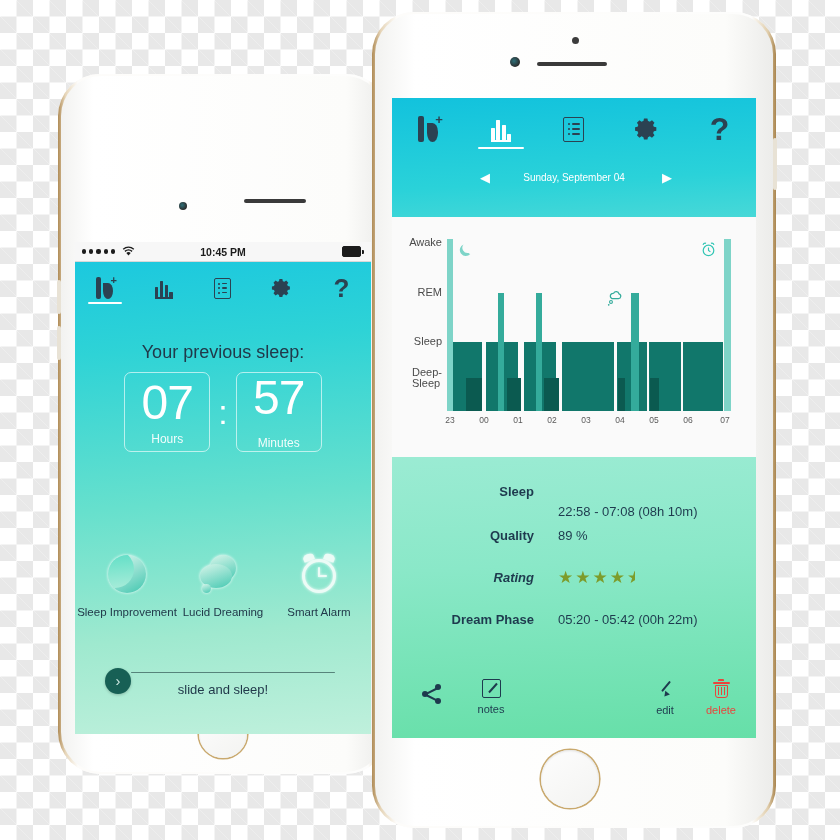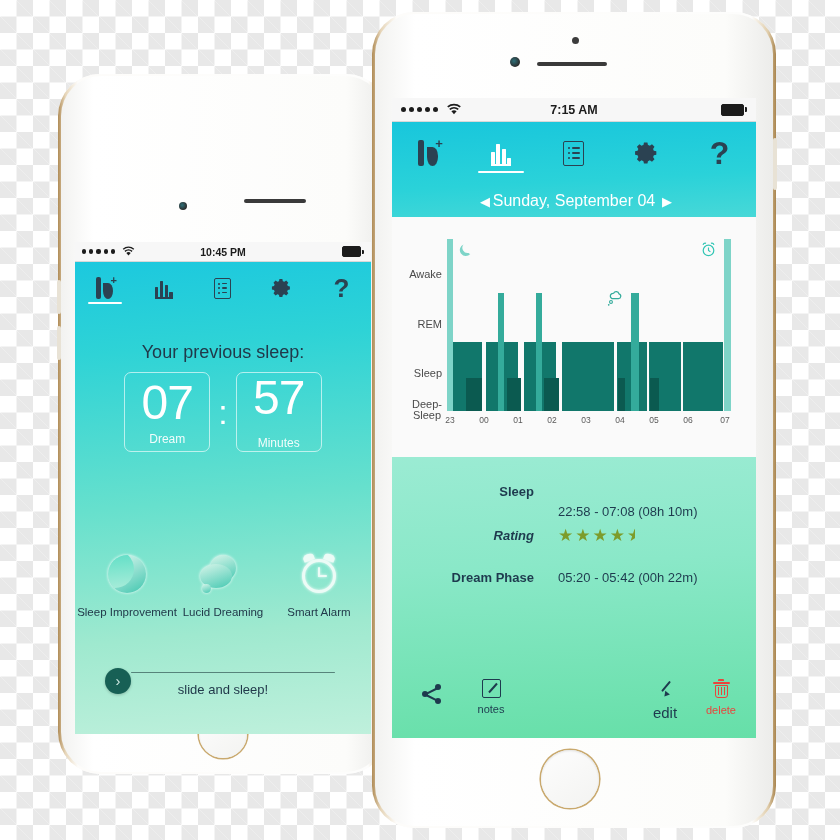--- a/index.html
+++ b/index.html
@@ -96,21 +96,21 @@
     justify-content:center;color:#cfe9e2;position:relative;z-index:2;cursor:pointer;
     box-shadow:0 1px 3px rgba(0,0,0,.22);}
   .s-text{position:absolute;width:100%;text-align:center;color:#21394a;}
 
   
   .r-screen-bg{position:absolute;inset:0;
     background:linear-gradient(177deg,#12c2dd 0%,#2ad2d9 14%,#7fe4d4 34%,#9fecd6 50%,#8ae8c8 72%,#66dfa8 100%);}
   .r-datebar{display:flex;align-items:center;justify-content:center;position:relative;color:#fff;}
   .r-arrow{cursor:pointer;color:#fff;}
   .chartcard{position:absolute;background:#fafafa;}
-  .yaxis{position:absolute;color:#4a4a4a;text-align:center;margin-top:32px;}
+  .yaxis{position:absolute;color:#4a4a4a;text-align:left;}
   .ylab{position:absolute;right:0;transform:translateY(-50%);white-space:pre-line;line-height:1.02;}
   .plot{position:absolute;}
   .bar{position:absolute;bottom:0;}
   .xaxis{position:absolute;}
   .xlab{position:absolute;transform:translateX(-50%);color:#5a5a5a;}
   .moon-mark,.alarm-mark,.dream-mark{position:absolute;}
 
   .stats{position:absolute;}
   .srow{display:flex;align-items:center;}
   .skey{text-align:right;color:#1e3a4e;font-weight:bold;}
@@ -216,21 +216,21 @@
       <div class="tab" style="width:20%;height:100%;">
         <span style="color:#2b4252;font-size:26px;font-weight:bold;line-height:1;">?</span>
       </div>
     </div>
 
     <div class="l-title" style="position:absolute;left:0;right:0;top:100px;font-size:18px;">Your previous sleep:</div>
 
     <div class="l-counters" style="position:absolute;left:0;right:0;top:130px;gap:8px;">
       <div class="l-box" style="width:84px;height:78px;">
         <span class="l-num" style="font-size:48px;">07</span>
-        <span class="l-unit" style="font-size:12px;margin-top:5px;">Dream</span>
+        <span class="l-unit" style="font-size:12px;margin-top:5px;">Hours</span>
       </div>
       <span class="l-colon" style="font-size:34px;">:</span>
       <div class="l-box" style="width:84px;height:78px;">
         <span class="l-num" style="font-size:48px;">57</span>
         <span class="l-unit" style="font-size:12px;margin-top:14px;">Minutes</span>
       </div>
     </div>
 
     <div class="features" style="position:absolute;left:4px;right:4px;top:290px;height:86px;">
       <div class="feat" style="width:33%;">
@@ -272,39 +272,20 @@
   <div class="body"></div>
   <div class="sidebtn" style="right:-1px;top:126px;width:4px;height:52px;"></div>
   <div class="cam lens" style="left:138px;top:45px;width:10px;height:10px;"></div>
   <div class="cam" style="left:200px;top:25px;width:7px;height:7px;"></div>
   <div class="speaker" style="left:165px;top:50px;width:70px;height:4px;"></div>
   <div class="home" style="left:169px;bottom:20px;width:58px;height:58px;"></div>
 
   <div class="screen" style="left:20px;top:86px;width:364px;height:640px;">
     <div class="r-screen-bg"></div>
 
-    <div class="statusbar" style="position:relative;height:23px;padding:0 9px;font-size:12.5px;z-index:3;">
-      <div class="sb-left">
-        <span class="sb-dot" style="width:5px;height:5px;"></span>
-        <span class="sb-dot" style="width:5px;height:5px;"></span>
-        <span class="sb-dot" style="width:5px;height:5px;"></span>
-        <span class="sb-dot" style="width:5px;height:5px;"></span>
-        <span class="sb-dot" style="width:5px;height:5px;"></span>
-        <svg width="16" height="13" viewBox="0 0 13 11" style="margin-left:5px;">
-          <path d="M6.5 9.6 L4.3 6.9 a3.6 3.6 0 0 1 4.4 0 Z" fill="#1c1c1c"></path>
-          <path d="M2.9 5.4 a5.6 5.6 0 0 1 7.2 0" stroke="#1c1c1c" stroke-width="1.4" fill="none"></path>
-          <path d="M1.2 3.2 a8.4 8.4 0 0 1 10.6 0" stroke="#1c1c1c" stroke-width="1.4" fill="none"></path>
-        </svg>
-      </div>
-      <div class="sb-time">7:15 AM</div>
-      <div class="sb-batt" style="right:9px;">
-        <span class="shell" style="width:21px;height:10px;"></span>
-        <span class="nub" style="height:5px;"></span>
-      </div>
-    </div>
 
     <div class="tabbar" style="position:relative;height:62px;z-index:3;">
       <div class="tab" style="width:20%;height:100%;">
         <span class="logo" style="width:20px;height:26px;">
           <span class="stem"></span>
             <span class="leaf"></span>
           <span class="plus" style="font-size:13px;">+</span>
         </span>
       </div>
       <div class="tab" style="width:20%;height:100%;color:#ffffff;">
@@ -339,21 +320,21 @@
           <path d="M20.6 13.6v-3.2l-2.3-.5a6.8 6.8 0 0 0-.7-1.7l1.3-2-2.3-2.3-2 1.3a6.8 6.8 0 0 0-1.7-.7l-.5-2.3h-3.2l-.5 2.3a6.8 6.8 0 0 0-1.7.7l-2-1.3-2.3 2.3 1.3 2a6.8 6.8 0 0 0-.7 1.7l-2.3.5v3.2l2.3.5c.17.6.4 1.17.7 1.7l-1.3 2 2.3 2.3 2-1.3c.53.3 1.1.53 1.7.7l.5 2.3h3.2l.5-2.3c.6-.17 1.17-.4 1.7-.7l2 1.3 2.3-2.3-1.3-2c.3-.53.53-1.1.7-1.7z"></path>
         </svg>
       </div>
       <div class="tab" style="width:20%;height:100%;">
         <span style="color:#2b4252;font-size:32px;font-weight:bold;line-height:1;">?</span>
       </div>
     </div>
 
     <div class="r-datebar" style="position:relative;height:34px;z-index:3;">
       <span class="r-arrow" style="position:absolute;left:88px;font-size:13px;">◀</span>
-      <span style="font-size:16px;">Sunday, September 04</span>
+      <span style="font-size:10px;">Sunday, September 04</span>
       <span class="r-arrow" style="position:absolute;right:84px;font-size:13px;">▶</span>
     </div>
 
     <div class="chartcard" style="left:0;top:119px;width:364px;height:240px;z-index:3;">
 
       <div class="yaxis" style="left:4px;top:0;width:46px;height:200px;font-size:11px;">
         <span class="ylab" style="top:26px;">Awake</span>
         <span class="ylab" style="top:76px;">REM</span>
         <span class="ylab" style="top:125px;">Sleep</span>
         <span class="ylab" style="top:161px;">Deep-
@@ -407,20 +388,24 @@
         <span class="xlab" style="left:278px;">07</span>
       </div>
     </div>
 
     <div class="stats" style="left:0;top:370px;width:364px;height:190px;z-index:3;">
       <div class="srow" style="height:46px;">
         <span class="skey" style="width:142px;font-size:13px;">Sleep</span>
         <span class="sval" style="margin-left:24px;font-size:13px;margin-top:40px;">22:58 - 07:08  (08h 10m)</span>
       </div>
       <div class="srow" style="height:42px;">
+        <span class="skey" style="width:142px;font-size:13px;">Quality</span>
+        <span class="sval" style="margin-left:24px;font-size:13px;">89 %</span>
+      </div>
+      <div class="srow" style="height:42px;">
         <span class="skey" style="width:142px;font-size:13px;font-style:italic;">Rating</span>
         <span class="stars" style="margin-left:24px;font-size:17px;">
           <span class="star">★</span>
           <span class="star">★</span>
           <span class="star">★</span>
           <span class="star">★</span>
           <span class="halfstar" style="width:8px;">★</span>
         </span>
       </div>
       <div class="srow" style="height:42px;">
@@ -444,21 +429,21 @@
         <span class="noteicon" style="width:19px;height:19px;display:block;">
           <span class="pen" style="left:9px;top:2px;height:12px;"></span>
         </span>
         <span class="tb-label" style="font-size:11px;margin-top:5px;">notes</span>
       </div>
       <div class="tb" style="right:66px;top:3px;width:50px;">
         <span class="pencil" style="width:19px;height:20px;display:block;">
           <span class="shaft" style="left:9px;top:1px;width:2.4px;height:13px;"></span>
           <span class="tip" style="left:7px;top:13px;"></span>
         </span>
-        <span class="tb-label" style="font-size:15px;margin-top:5px;">edit</span>
+        <span class="tb-label" style="font-size:11px;margin-top:5px;">edit</span>
       </div>
       <div class="tb" style="right:10px;top:3px;width:50px;">
         <span class="trash" style="width:19px;height:20px;display:block;">
           <span class="hdl" style="left:6.5px;top:0px;width:6px;height:2px;"></span>
           <span class="lid" style="left:1px;top:3px;width:17px;height:2.2px;"></span>
           <span class="can" style="left:3px;top:6px;width:13px;height:13px;"></span>
           <span class="sl" style="left:6.5px;top:8px;height:8px;"></span>
           <span class="sl" style="left:9.3px;top:8px;height:8px;"></span>
           <span class="sl" style="left:12.1px;top:8px;height:8px;"></span>
         </span>

